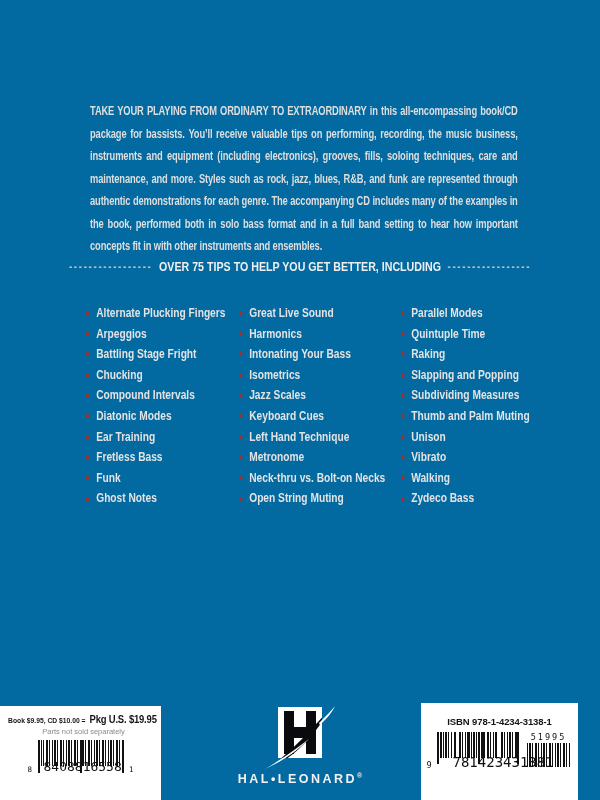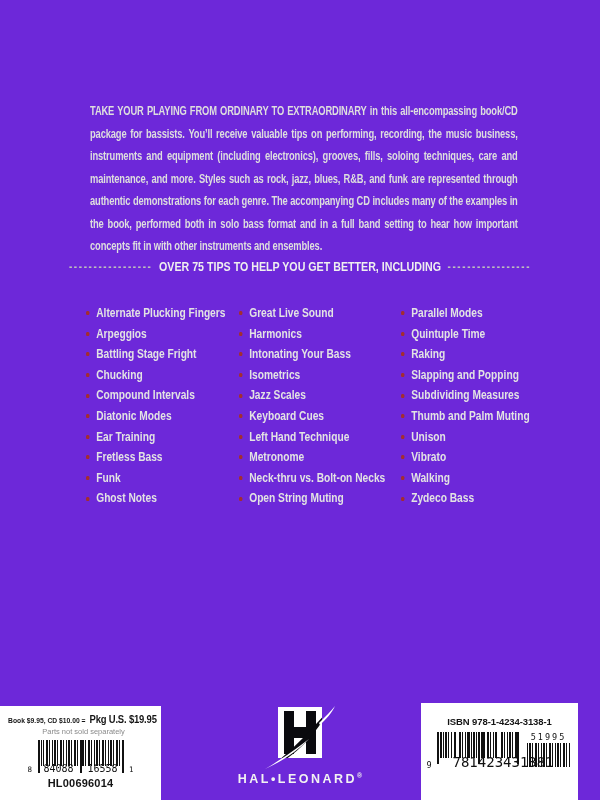--- a/index.html
+++ b/index.html
@@ -1,18 +1,18 @@
 <!DOCTYPE html>
 <html><head>
 <meta charset="utf-8">
 <style>
   html,body { margin:0; padding:0; background:#0a0a0e; }
   .page {
     position:relative; width:600px; height:800px; overflow:hidden;
-    background:#6d28d9; color:#dcdcdc;
+    background:#0369a1; color:#dcdcdc;
     font-family:"Liberation Sans", sans-serif;
   }
   
   .intro {
     position:absolute; left:90px; top:87px; width:594px;
     transform:scaleX(0.72); transform-origin:0 0;
     font-size:13px; line-height:22.5px; letter-spacing:-0.2px;
     text-align:justify; color:#dedede; font-weight:bold;
   }
   
@@ -50,21 +50,21 @@
       #111 0 1px, #fff 1px 2.5px, #111 2.5px 4.5px, #fff 4.5px 5.5px,
       #111 5.5px 6.5px, #fff 6.5px 8px, #111 8px 10px, #fff 10px 11px,
       #111 11px 12px, #fff 12px 14px);
   }
   .upc .bars { position:absolute; left:16px; right:16px; top:0; height:26px; }
   .guard { position:absolute; top:0; width:2px; height:33px; background:#111; }
   .g-l { left:16px; } .g-m { left:58px; } .g-r { right:16px; }
   .upc-digits {
     position:absolute; left:22px; right:22px; bottom:3px;
     display:flex; justify-content:space-between;
-    font-family:"DejaVu Sans Mono", monospace; font-size:10px; color:#111;
+    font-family:"DejaVu Sans Mono", monospace; font-size:13px; color:#111;
   }
   .upc-outer { position:absolute; bottom:3px; font-family:"DejaVu Sans Mono", monospace; font-size:7.5px; color:#111; }
   .upc-outer.left { left:6px; } .upc-outer.right { right:6px; }
   .catalog { font-size:11px; font-weight:bold; margin-top:0px; letter-spacing:0.2px; }
   
   .publisher { position:absolute; left:220px; top:700px; width:160px; height:100px; text-align:center; }
   .logo { display:block; margin:6px auto 0; }
   .wordmark {
     margin-top:2px; color:#f2f2f2; font-size:12.5px; font-weight:bold;
     letter-spacing:2.5px; white-space:nowrap;
@@ -244,21 +244,20 @@
       <span class="guard g-l"></span>
       <span class="guard g-m"></span>
       <span class="guard g-r"></span>
       <span class="upc-outer left">8</span>
       <div class="upc-digits">
         <span>84088</span>
         <span>16558</span>
       </div>
       <span class="upc-outer right">1</span>
     </div>
-    <div class="catalog">HL00696014</div>
   </div>
 
   <div class="publisher">
     <svg class="logo" width="74" height="64" viewBox="0 0 74 64">
       <defs>
           <clipPath id="sq">
             <rect x="15" y="1" width="44" height="51"></rect>
           </clipPath>
         </defs>
       <rect x="15" y="1" width="44" height="51" fill="#ffffff"></rect>

